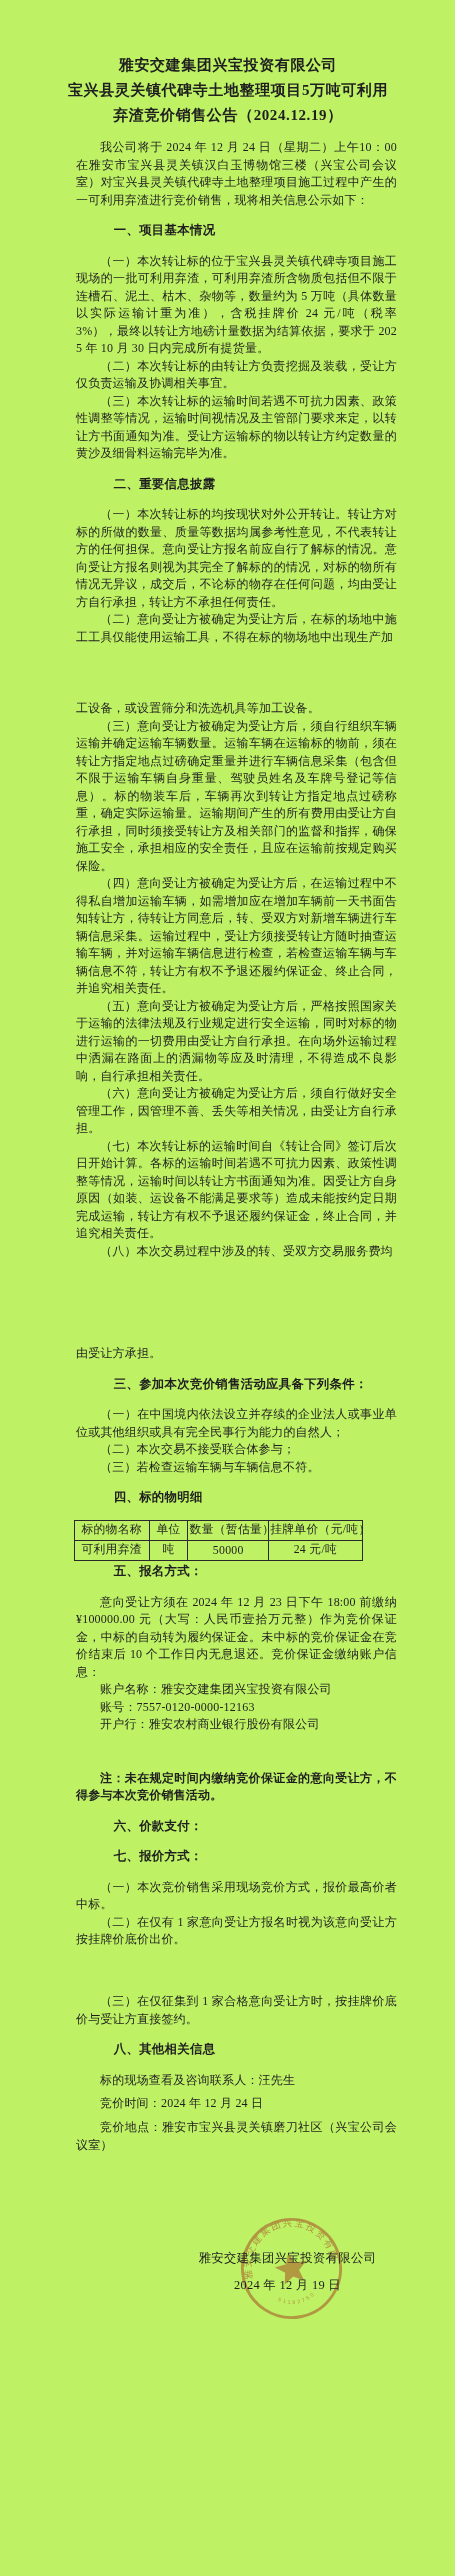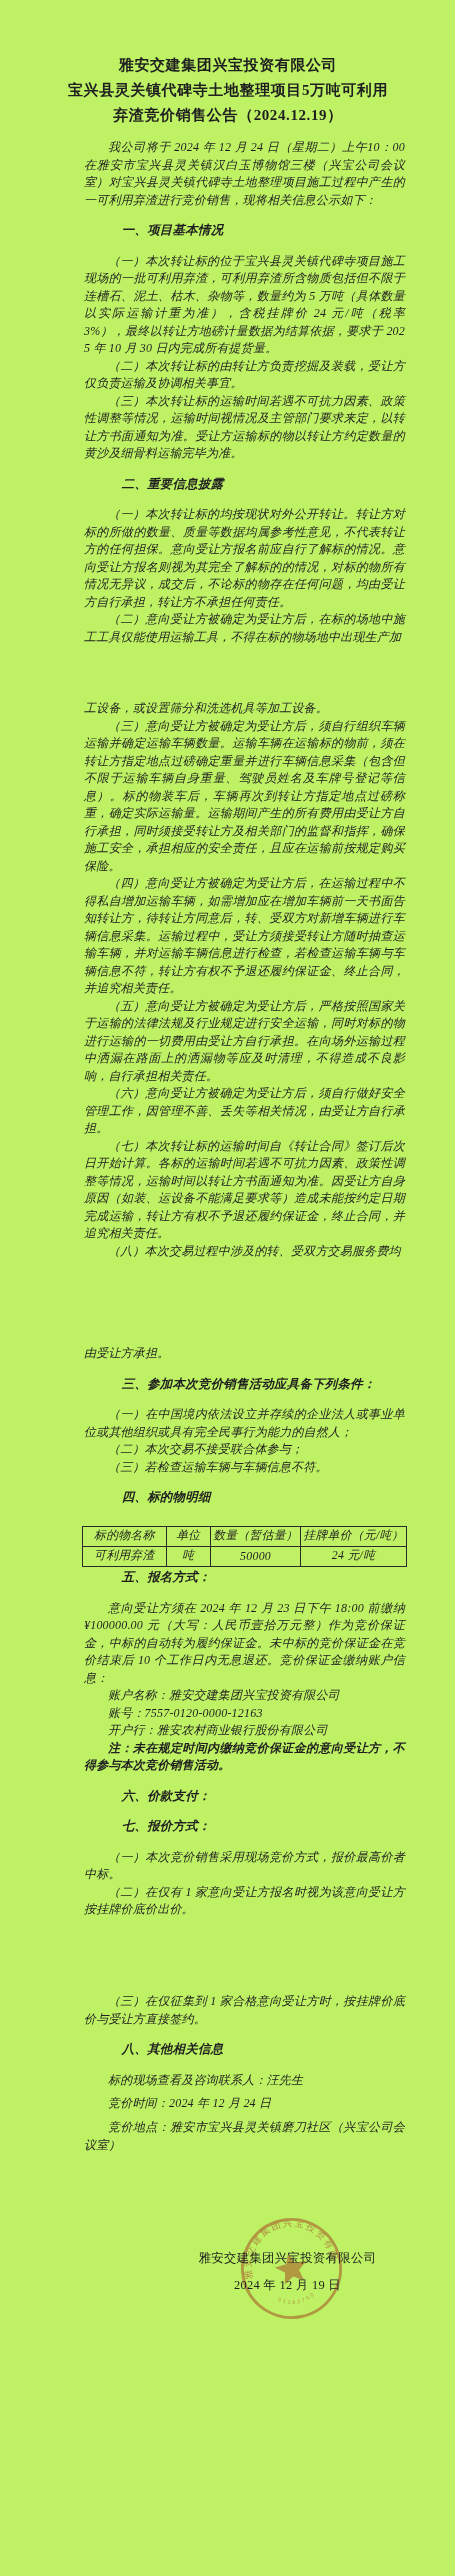--- a/index.html
+++ b/index.html
@@ -12,43 +12,43 @@
     font-family:"Liberation Serif","DejaVu Serif",serif;
     overflow:hidden;
   }
   .title-block{
     position:absolute;left:29px;right:29px;top:53px;
     text-align:center;font-weight:bold;
     font-size:15px;line-height:25px;
     letter-spacing:0.6px;
     font-family:"Liberation Serif","DejaVu Serif",serif;
   }
-  .page{position:absolute;left:84px;width:321px;font-style:italic;}
+  .page{position:absolute;left:76px;width:321px;}
   #page1{top:139px;}
   #page2{top:700px;}
   #page3{top:1345px;}
   #page4{top:1993px;}
   .p{
     margin:0;font-size:12px;line-height:17.5px;
     text-align:justify;text-indent:2em;
     letter-spacing:0.2px;
     word-break:break-all;
   }
   .cont{text-indent:0;}
   .h{
     margin:13px;font-size:12.4px;line-height:17.5px;
     text-indent:2em;font-weight:bold;
     font-family:"Liberation Sans","DejaVu Sans",sans-serif;
     letter-spacing:0.3px;
   }
-  .note-bold{font-weight:bold;}
+  .note-bold{font-weight:bold;margin-top:36px;}
   .gap{margin-top:6.3px;}
   table.goods{
     border-collapse:collapse;
-    width:325px;margin-left:-2.3px;margin-top:19px;
+    width:289px;margin-left:-2.3px;margin-top:13px;
     table-layout:fixed;
   }
   table.goods th,table.goods td{
     border:1.1px solid #2a2a2a;
     font-weight:normal;
     font-size:11.8px;height:19px;
     text-align:center;vertical-align:middle;
     padding:0 1.1px;letter-spacing:0.3px;
     overflow:hidden;white-space:nowrap;
   }

